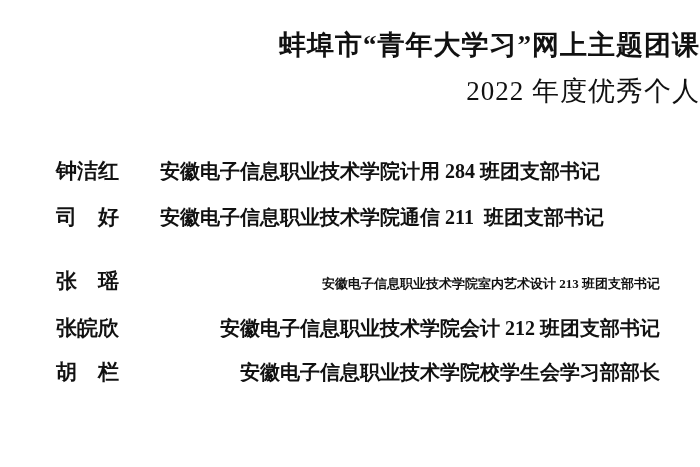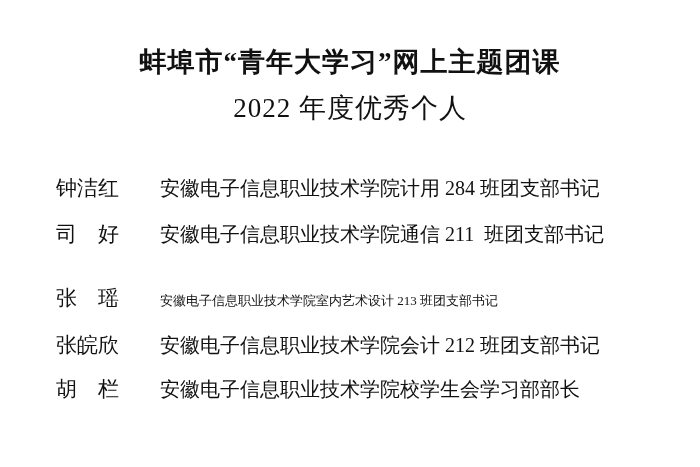--- a/index.html
+++ b/index.html
@@ -15,50 +15,52 @@
     overflow: hidden;
   }
   .page {
     position: relative;
     width: 700px;
     height: 467px;
     box-sizing: border-box;
     padding: 0;
   }
   .title-block {
-    text-align: center;
-    padding-top: 42px;
+    text-align: right;
+    padding-top: 25px;
   }
   .title-line {
     font-weight: bold;
     font-size: 27px;
     letter-spacing: 1px;
     line-height: 40px;
     color: #111111;
   }
   .title-line-2 {
     font-weight: normal;
     font-size: 27px;
     letter-spacing: 1px;
     line-height: 40px;
     color: #111111;
     margin-top: 6px;
   }
   .list {
     margin-top: 46px;
     padding-left: 56px;
     padding-right: 40px;
+    font-weight: bold;
   }
   .row {
     display: flex;
     align-items: baseline;
     margin-bottom: 18px;
   }
   .row.tight {
     margin-bottom: 16px;
+    justify-content: space-between;
   }
   .name {
     width: 104px;
     flex: 0 0 104px;
     font-size: 21px;
     line-height: 28px;
     color: #111111;
     letter-spacing: 0px;
     white-space: pre;
   }

